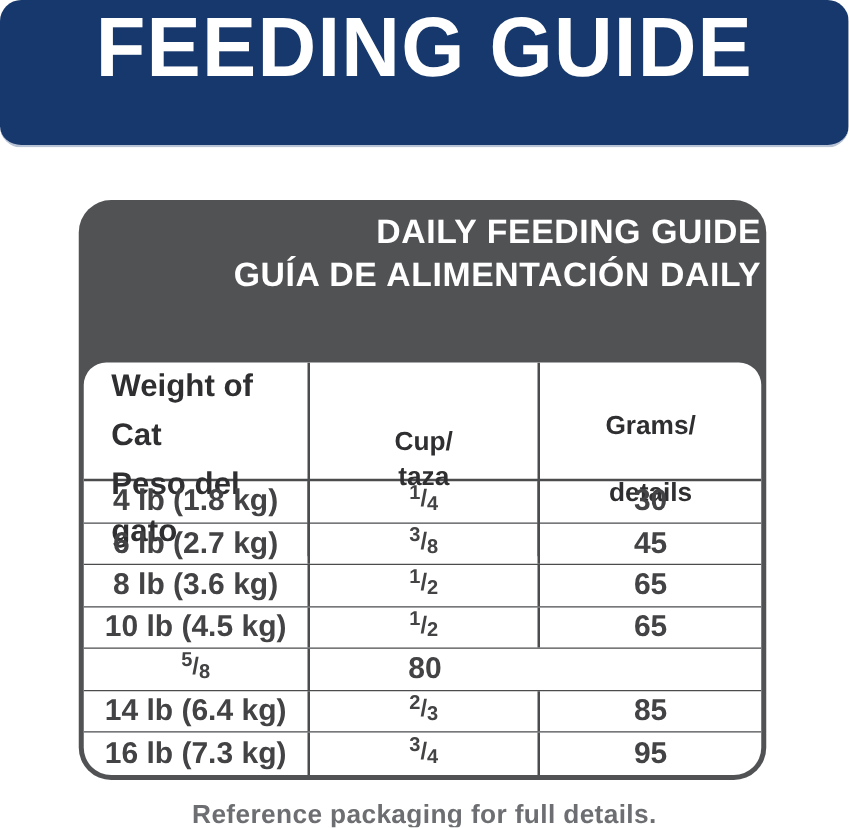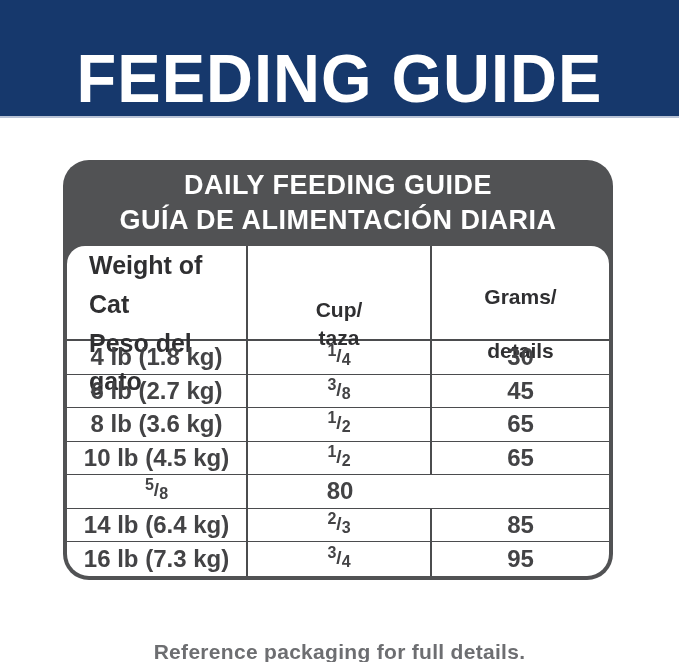--- a/index.html
+++ b/index.html
@@ -14,22 +14,23 @@
   }
 
   
   .banner {
     position: absolute;
     left: 0; top: 0;
     width: 679px; height: 118px;
     background: #16386c;
     border-bottom: 2px solid #b9c3d6;
     display: flex;
-    align-items: flex-end;
-    justify-content: center;
+    align-items: flex-start;
+    justify-content: center;
+    border-radius: 17px;
   }
   .banner-title {
     color: #ffffff;
     font-size: 65px;
     font-weight: bold;
     letter-spacing: 1px;
     white-space: nowrap;
     transform: scaleY(1.04);
   }
 
@@ -39,33 +40,34 @@
     left: 63px; top: 160px;
     width: 550px;
     background: #515254;
     border-radius: 26px;
     padding: 0 4px 4px 4px;
   }
   .guide-title {
     height: 86px;
     display: flex;
     flex-direction: column;
-    align-items: center;
+    align-items: flex-end;
     justify-content: center;
     color: #ffffff;
     font-weight: bold;
     font-size: 27px;
     letter-spacing: 0.5px;
     line-height: 1.3;
     white-space: nowrap;
   }
   .guide-body {
     background: #ffffff;
     border-radius: 18px 18px 22px 22px;
     overflow: hidden;
+    margin-top: 44px;
   }
 
   .thead {
     display: grid;
     grid-template-columns: 181px 184px 1fr;
     height: 95px;
     border-bottom: 2px solid #4b4c4e;
   }
   .th {
     display: flex;
@@ -129,21 +131,21 @@
 
 <div class="screen">
 
   <div class="banner">
     <div class="banner-title">FEEDING GUIDE</div>
   </div>
 
   <div class="guide">
     <div class="guide-title">
       <span>DAILY FEEDING GUIDE</span>
-      <span>GUÍA DE ALIMENTACIÓN DIARIA</span>
+      <span>GUÍA DE ALIMENTACIÓN DAILY</span>
     </div>
 
     <div class="guide-body">
 
       <div class="thead">
         <div class="th weight-col">
           <span>Weight of Cat</span>
           <span>Peso del gato</span>
         </div>
         <div class="th">

